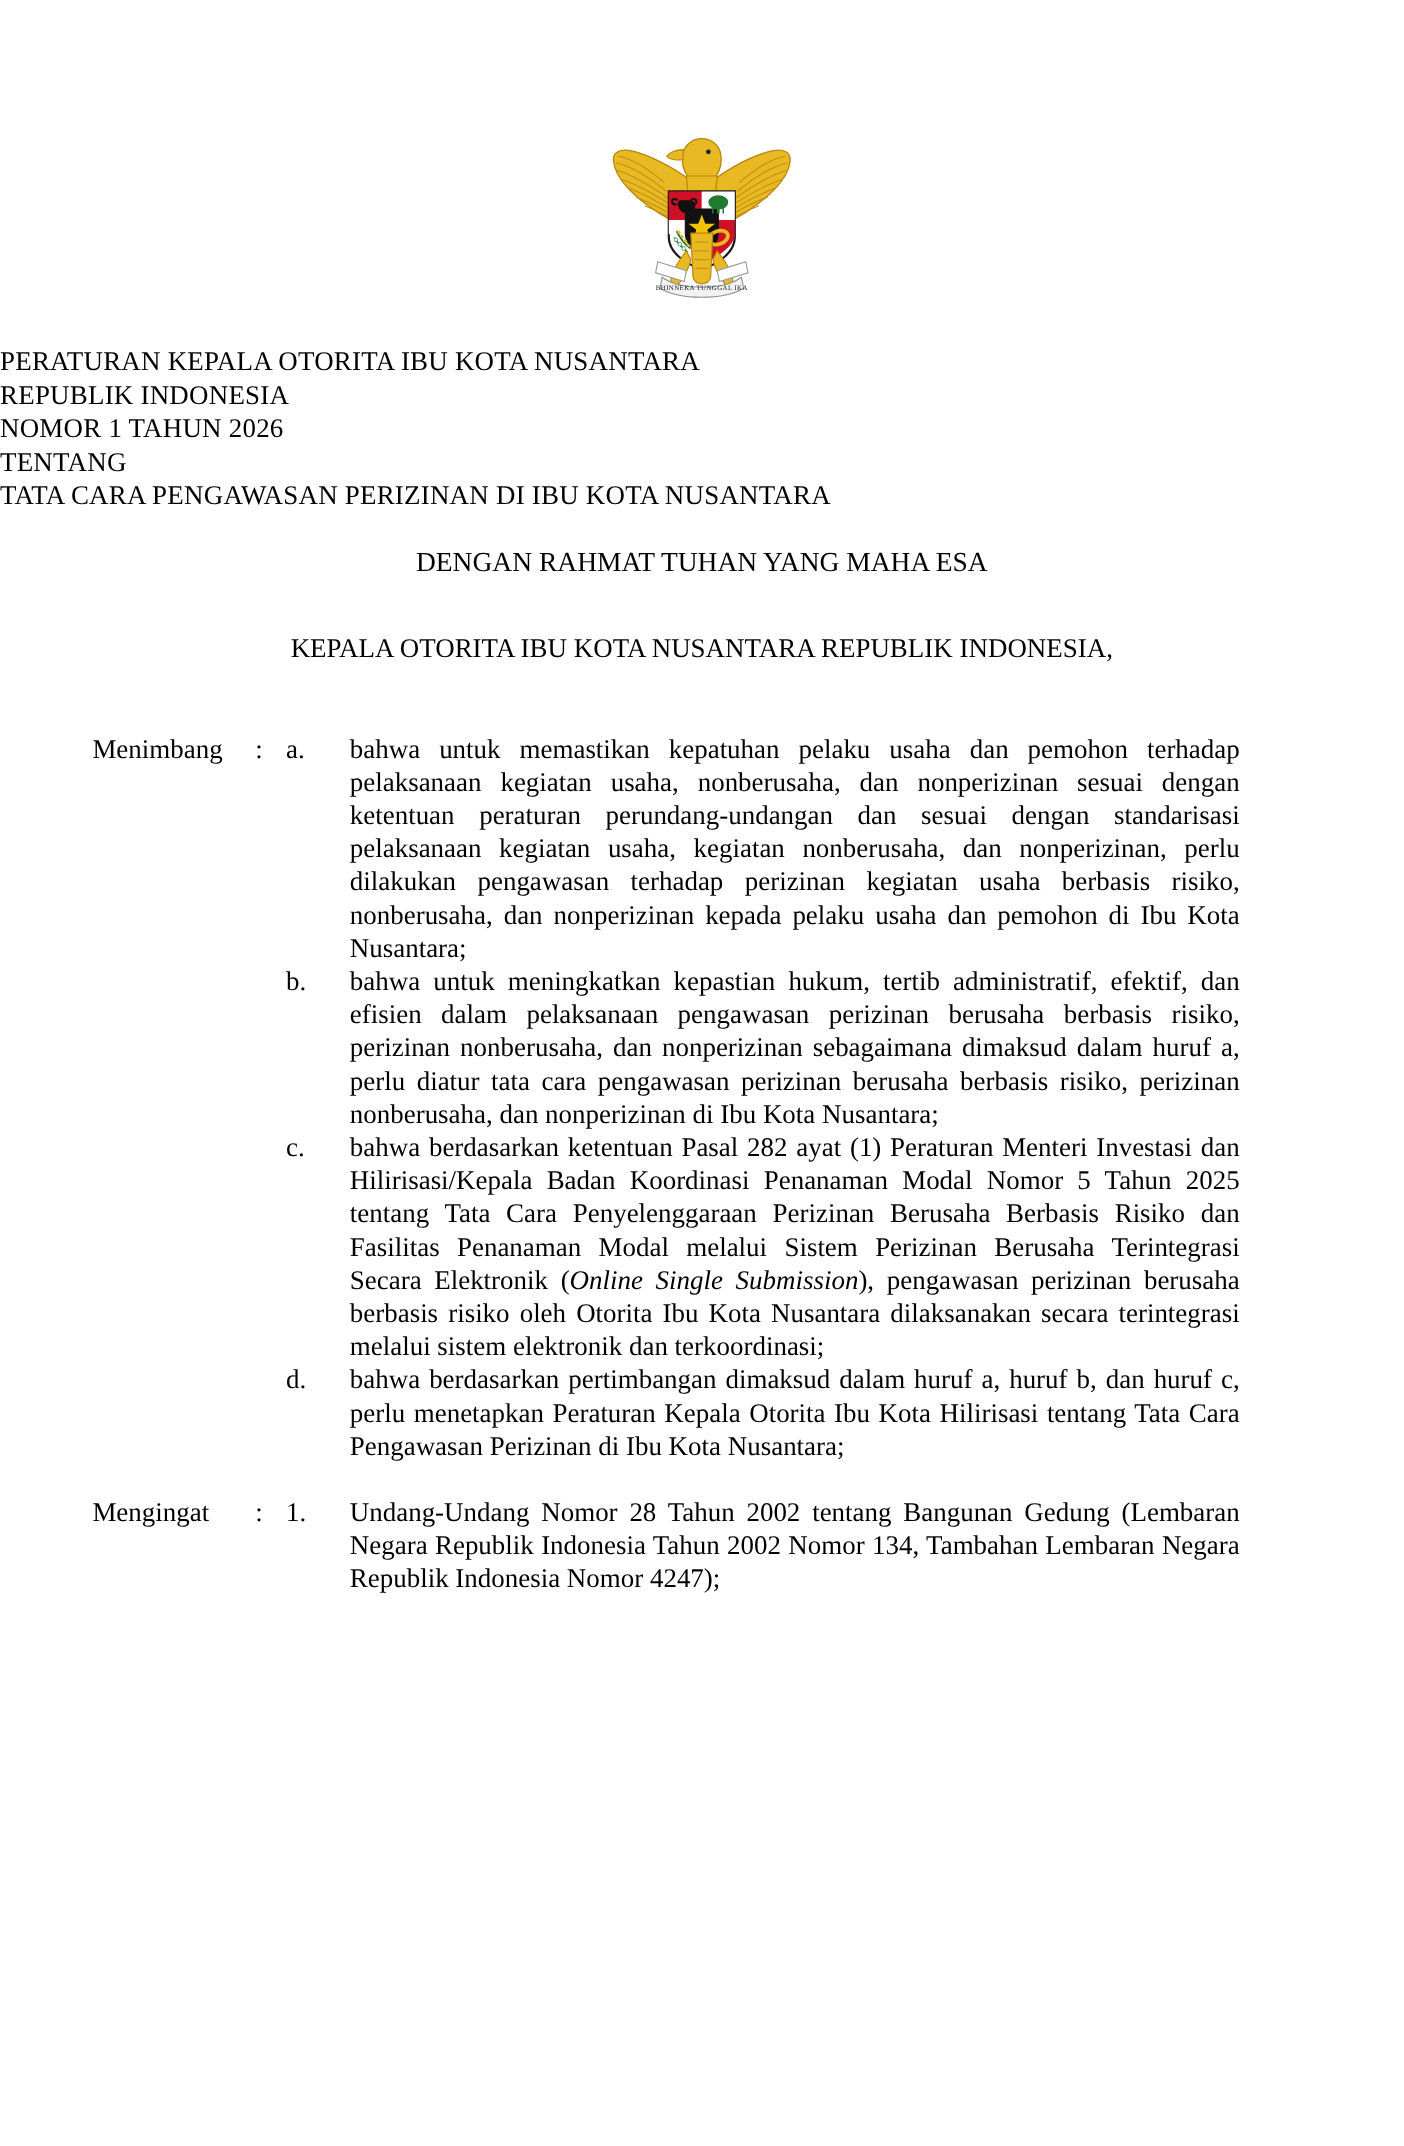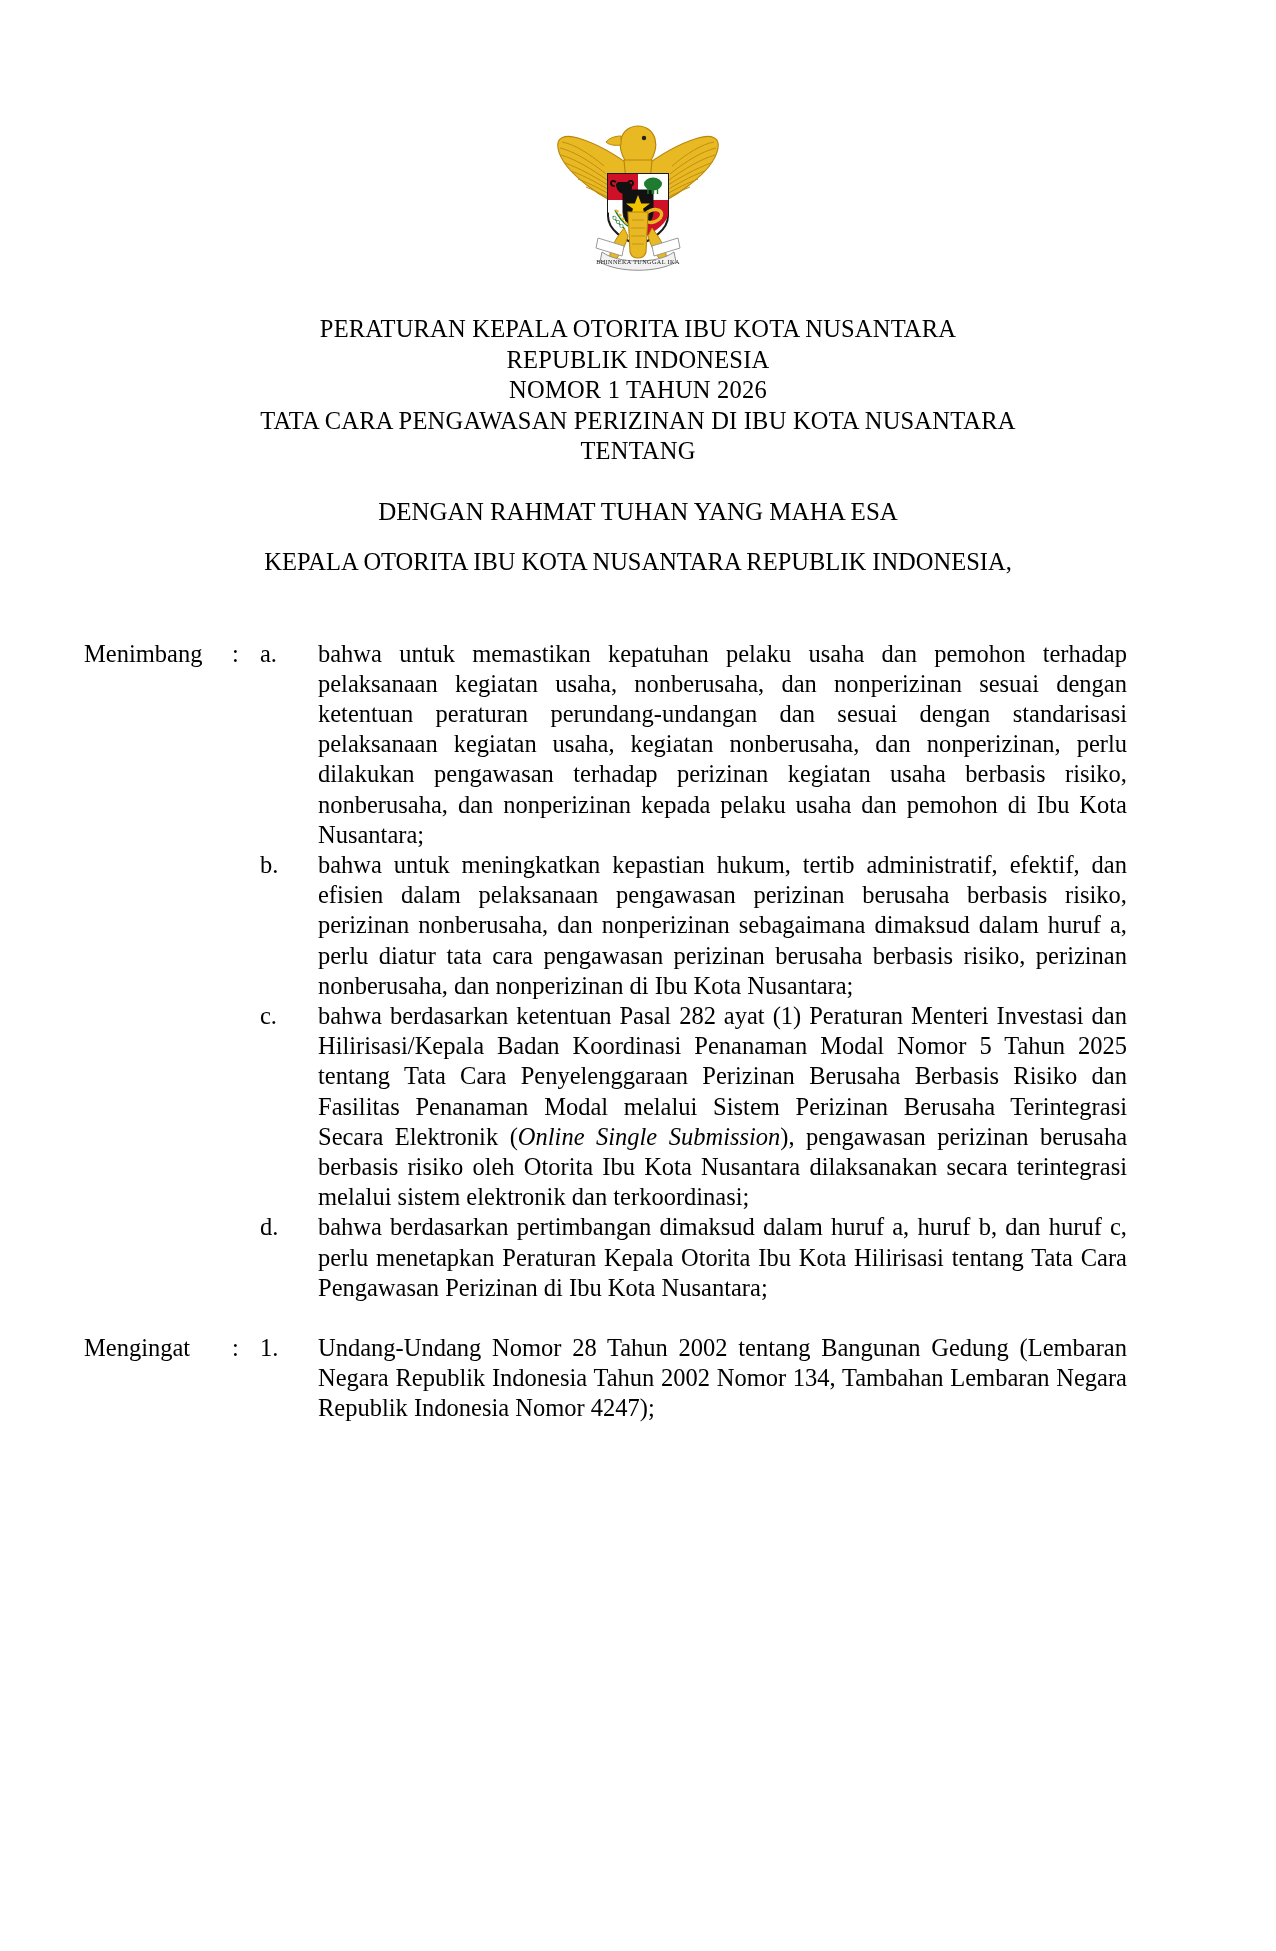--- a/index.html
+++ b/index.html
@@ -31,41 +31,41 @@
     padding-top: 112px;
   }
   .emblem {
     width: 196px;
     height: 168px;
     display: block;
   }
 
   
   .title-block {
-    text-align: center;
+    text-align: left;
     margin-top: 34px;
     font-size: 24.5px;
     line-height: 30.5px;
     letter-spacing: 0.2px;
   }
   .title-block .tline {
     display: block;
     white-space: nowrap;
   }
   .decree-line {
     text-align: center;
     font-size: 25px;
     line-height: 30px;
     margin-top: 30px;
   }
   .authority-line {
     text-align: center;
     font-size: 24.5px;
     line-height: 30px;
-    margin-top: 20px;
+    margin-top: 48px;
   }
 
   
   .clauses {
     margin-top: 62px;
     padding-left: 84px;
     padding-right: 149px;
   }
   .clause-group {
     display: block;
@@ -185,22 +185,22 @@
         <path d="M62 140 C78 152 118 152 134 140 L136 150 C118 161 78 161 60 150 Z" fill="#f2f2f2" stroke="#8f8f8f" stroke-width="1"></path>
         <text x="98" y="152" font-size="6.2" font-family="Liberation Serif, serif" fill="#1a1a1a" text-anchor="middle" letter-spacing="0.4">BHINNEKA TUNGGAL IKA</text>
       </g>
     </svg>
   </div>
 
   <div class="title-block">
     <span class="tline">PERATURAN KEPALA OTORITA IBU KOTA NUSANTARA</span>
     <span class="tline">REPUBLIK INDONESIA</span>
     <span class="tline">NOMOR 1 TAHUN 2026</span>
+    <span class="tline">TENTANG</span>
     <span class="tline">TATA CARA PENGAWASAN PERIZINAN DI IBU KOTA NUSANTARA</span>
-    <span class="tline">TENTANG</span>
   </div>
 
   <div class="decree-line">DENGAN RAHMAT TUHAN YANG MAHA ESA</div>
 
   <div class="authority-line">KEPALA OTORITA IBU KOTA NUSANTARA REPUBLIK INDONESIA,</div>
 
   <div class="clauses">
 
     <div class="clause-group">
       <div class="clause-row">

